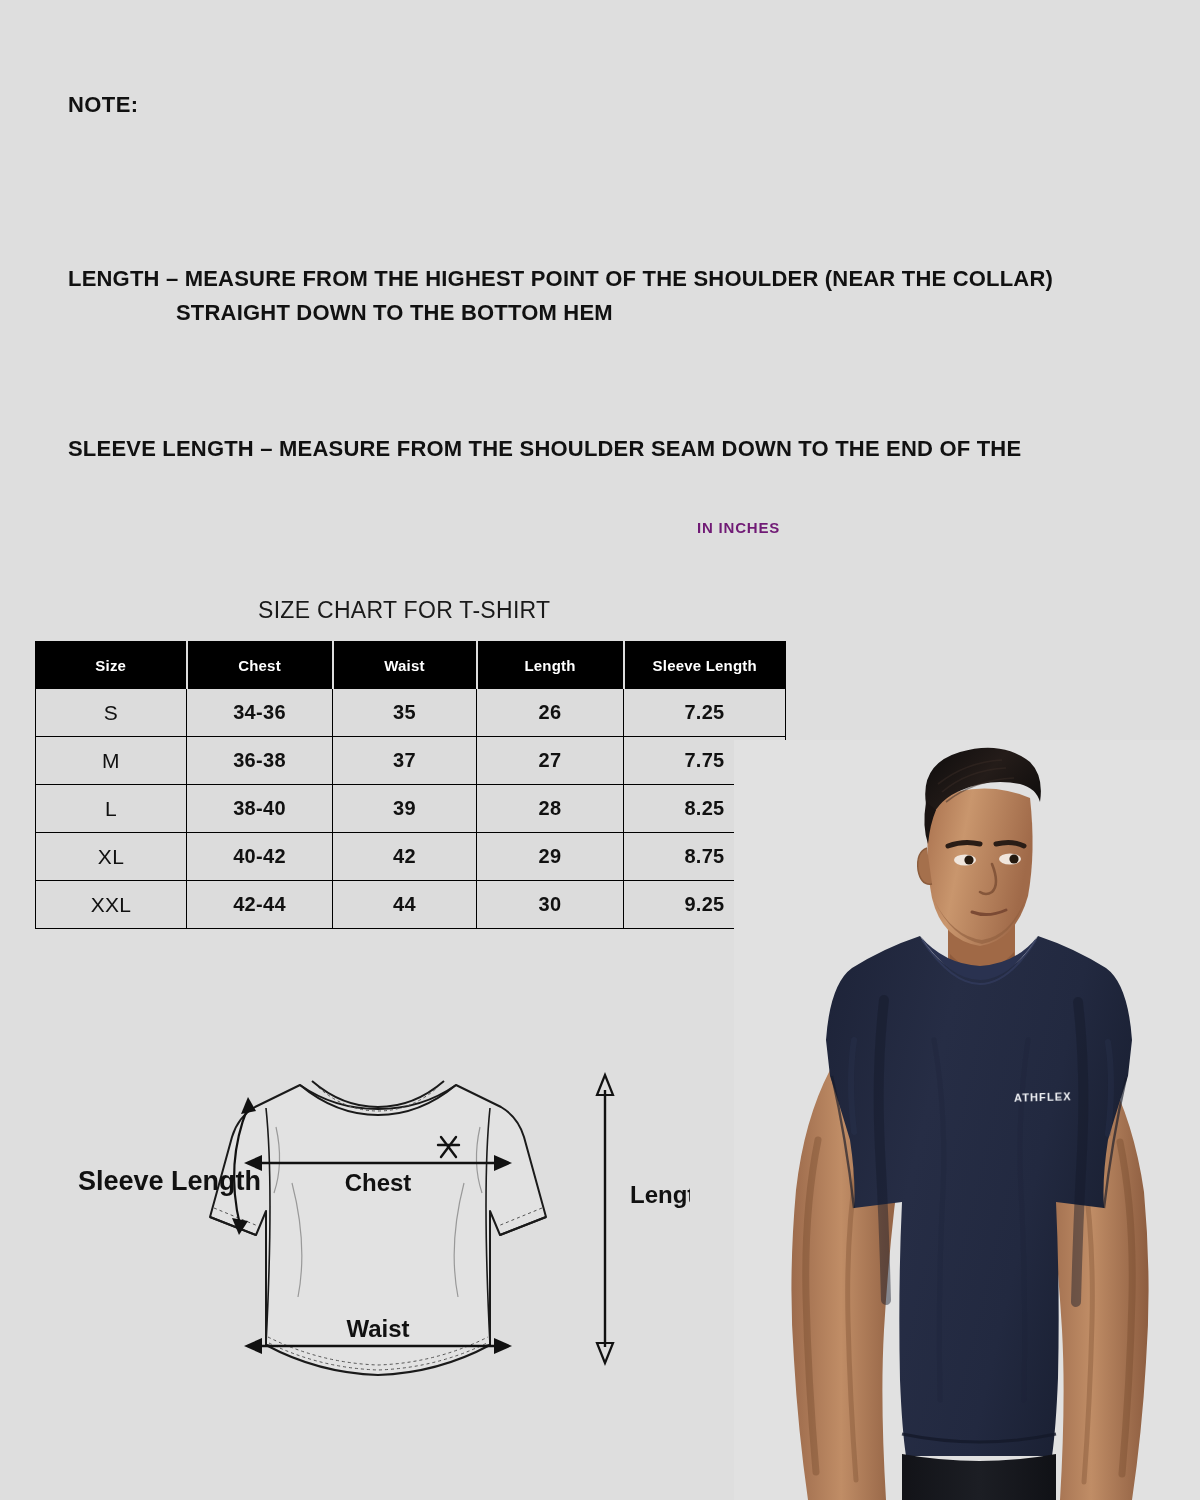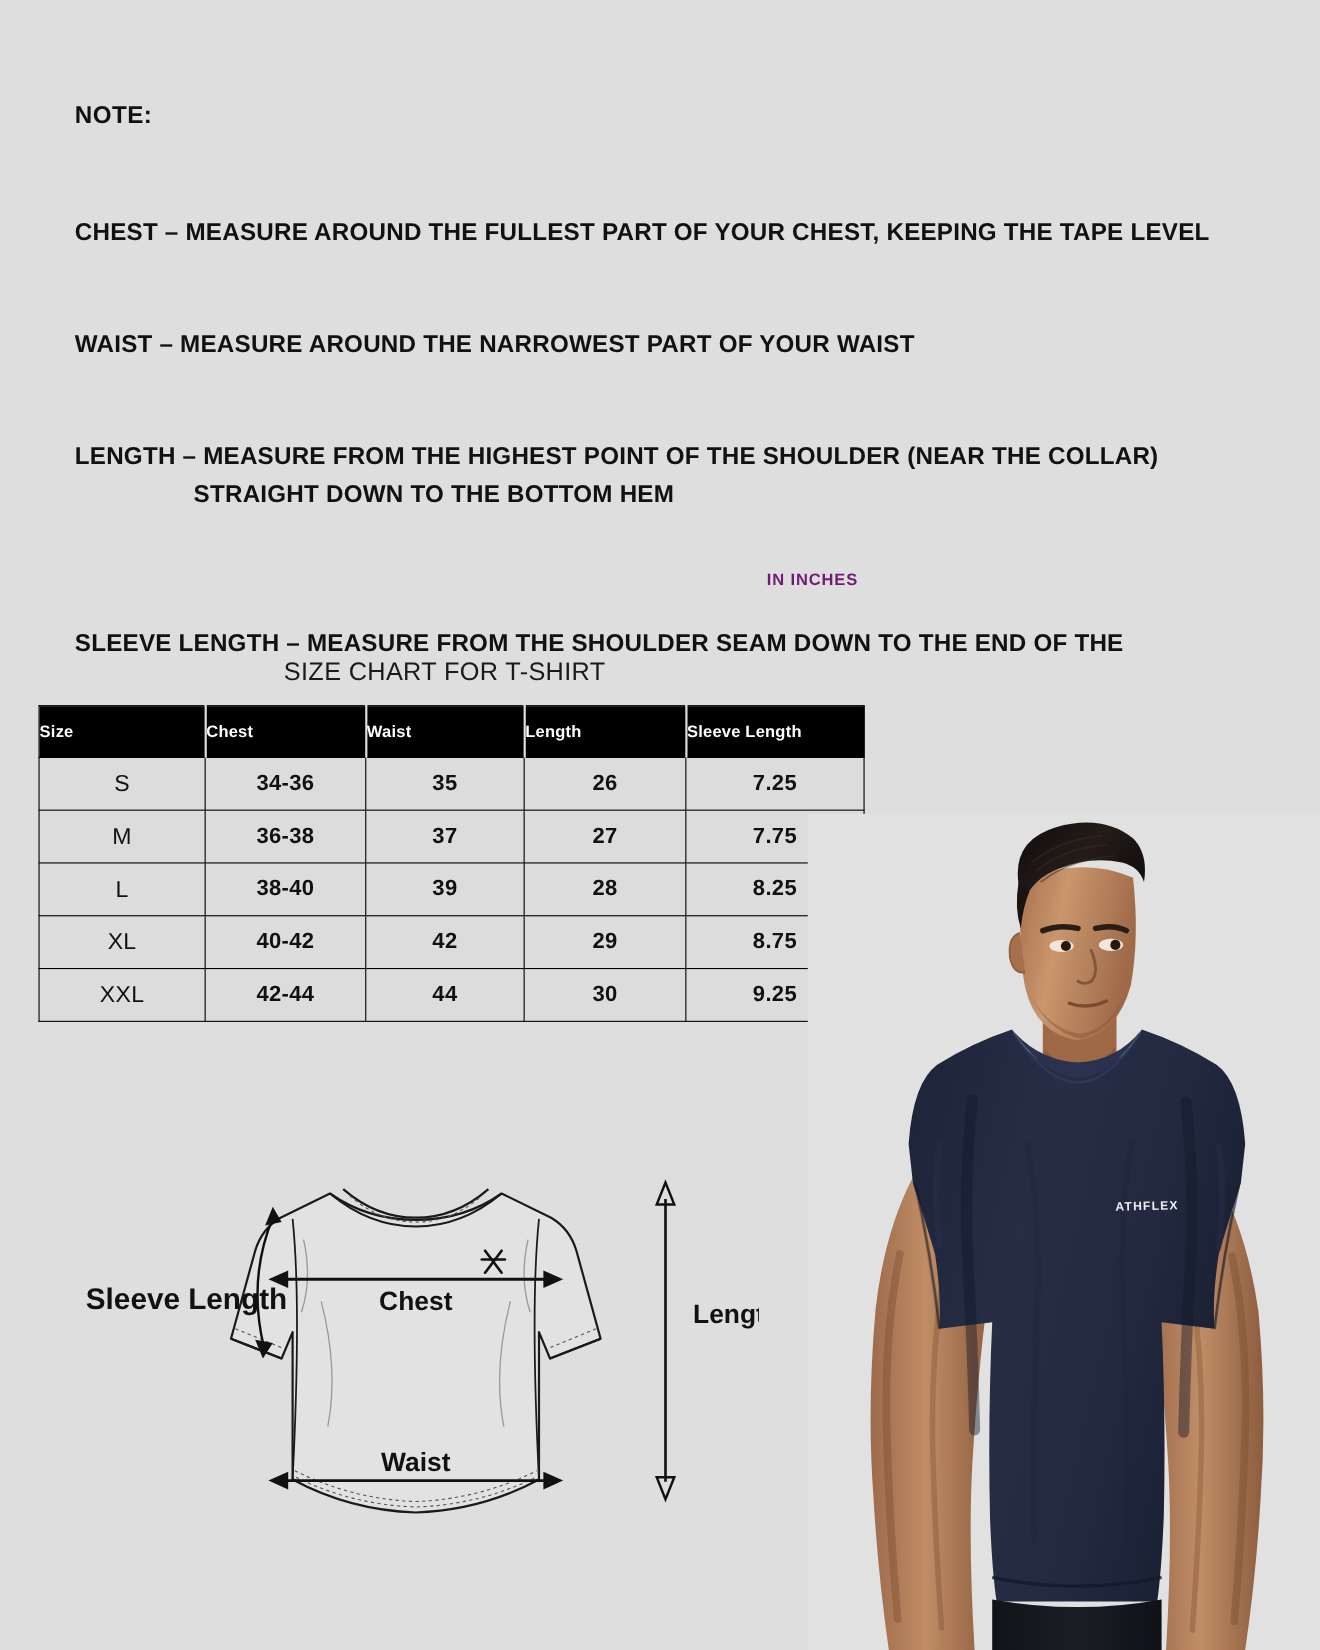--- a/index.html
+++ b/index.html
@@ -92,21 +92,21 @@
   table#size-table col.c-length { width: 147px; }
   table#size-table col.c-sleeve { width: 162px; }
 
   table#size-table thead th {
     background: #000000;
     color: #ffffff;
     font-size: 15px;
     font-weight: 700;
     letter-spacing: 0.2px;
     height: 47px;
-    text-align: left;
+    text-align: center;
     border: 1px solid #000000;
     border-right: 2px solid #dedede;
     vertical-align: middle;
   }
   table#size-table thead th:last-child { border-right: 1px solid #000000; }
 
   table#size-table tbody td {
     background: #dcdcdc;
     color: #111111;
     height: 48px;
@@ -163,26 +163,22 @@
     transform: rotate(-1.5deg);
   }
 </style>
 </head>
 <body>
 
 <div id="notes-block">
   <div class="note-heading">NOTE:</div>
 
   <div class="note-item">
-    <span>CHEST – MEASURE AROUND THE FULLEST PART OF YOUR CHEST, KEEPING THE TAPE LEVEL</span>
   </div>
 
-  <div class="note-item">
-    <span>WAIST – MEASURE AROUND THE NARROWEST PART OF YOUR WAIST</span>
-  </div>
 
   <div class="note-item">
     <span>LENGTH – MEASURE FROM THE HIGHEST POINT OF THE SHOULDER (NEAR THE COLLAR)</span>
     <span class="cont">STRAIGHT DOWN TO THE BOTTOM HEM</span>
   </div>
 
   <div class="note-item">
     <span>SLEEVE LENGTH – MEASURE FROM THE SHOULDER SEAM DOWN TO THE END OF THE</span>
   </div>
 </div>

